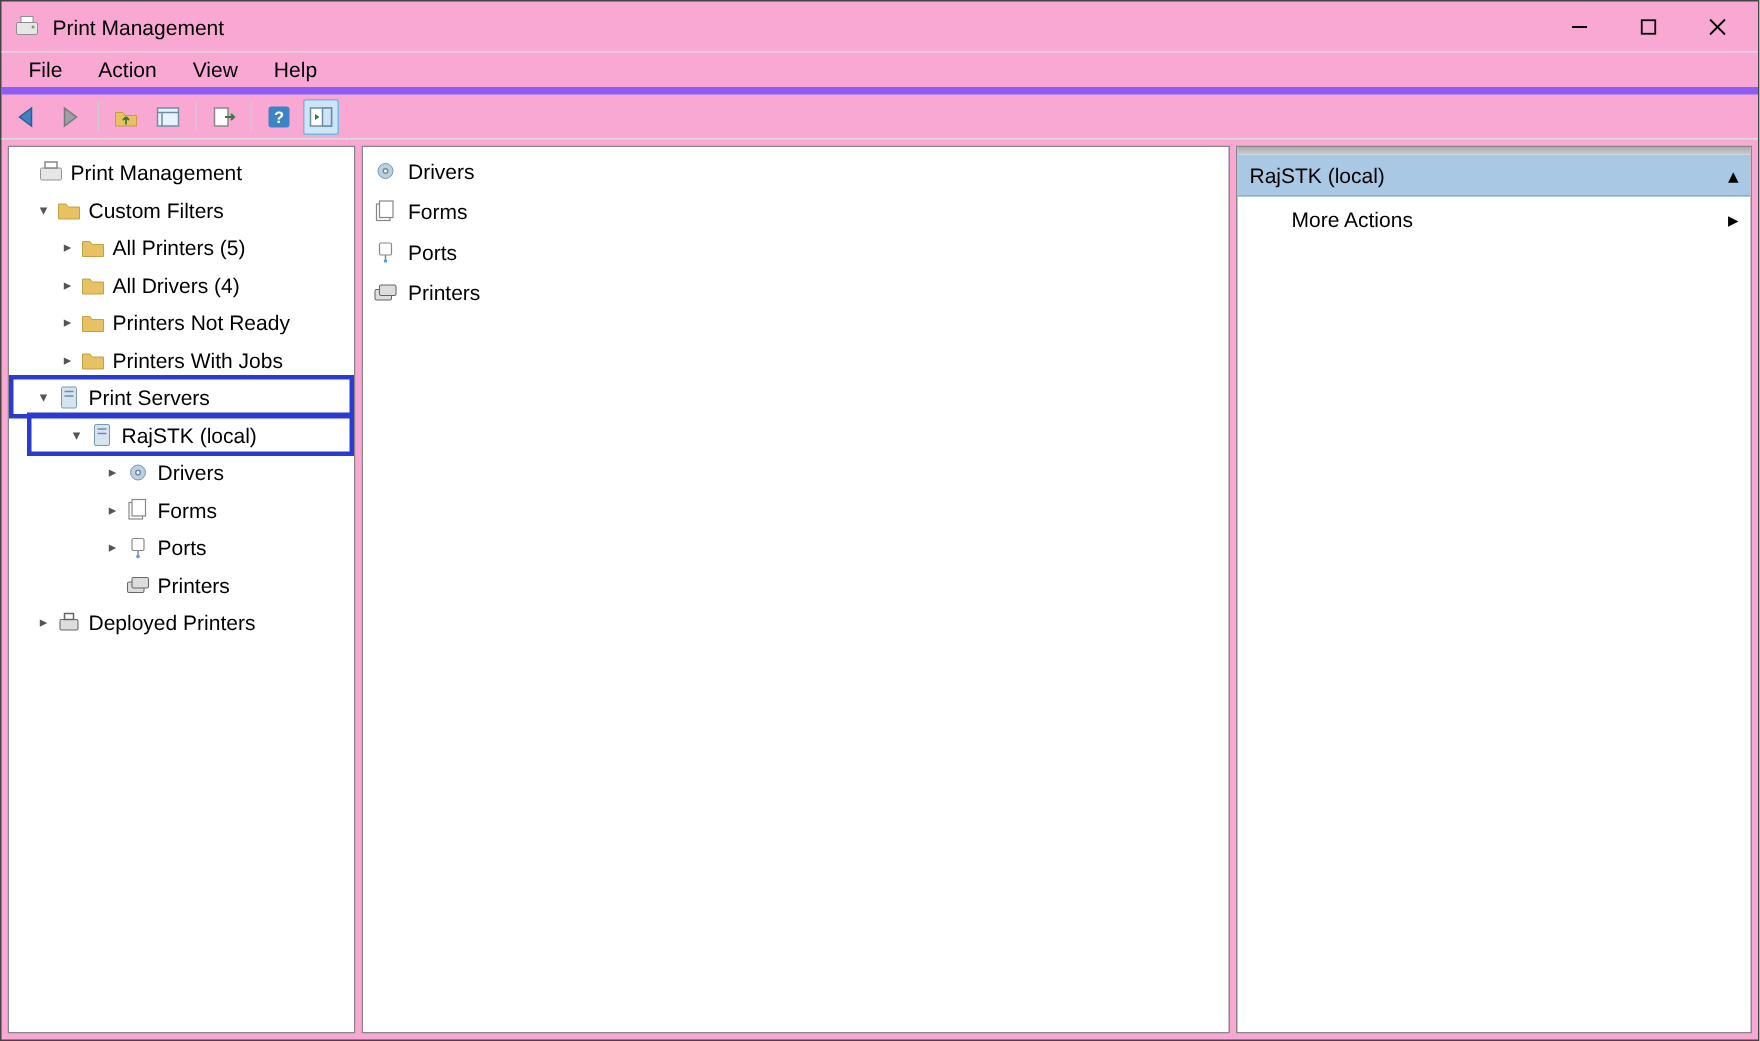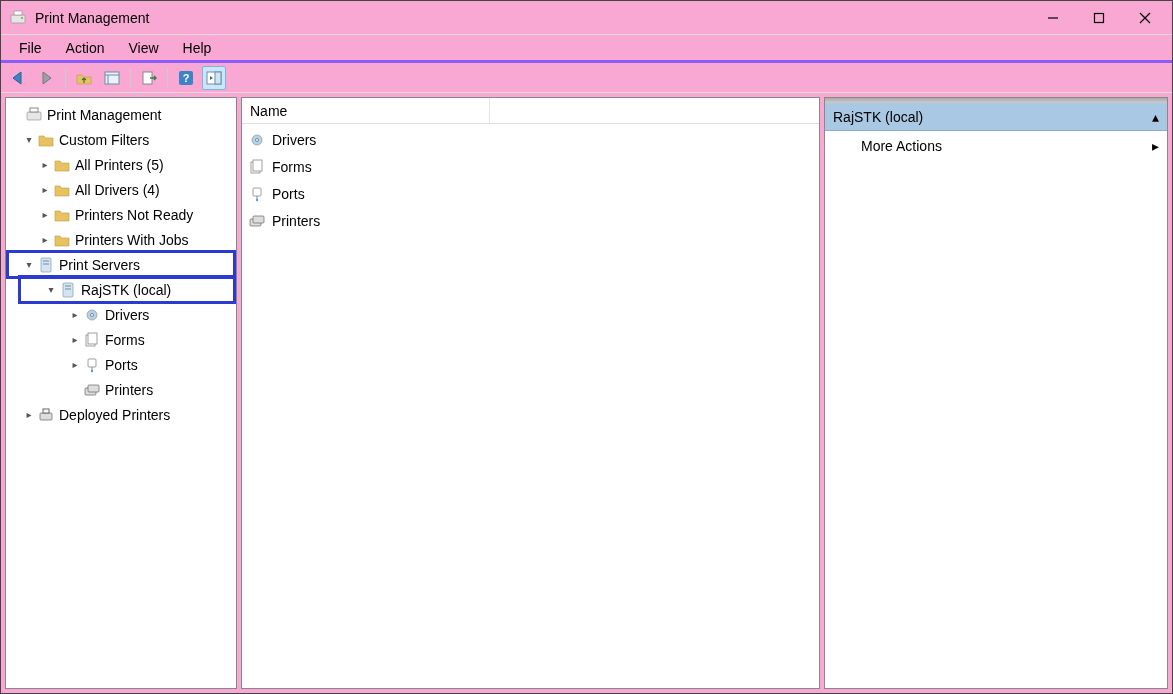--- a/index.html
+++ b/index.html
@@ -8,21 +8,21 @@
 
 
 .titlebar { height: 34px; display: flex; align-items: center; padding: 0 4px 0 8px; border-bottom: 1px solid #ddd; }
 .titlebar .app-icon { width: 18px; height: 18px; margin-right: 8px; display: inline-flex; align-items: center; justify-content: center; }
 .titlebar .title { font-size: 14px; color: #000; flex: 1; }
 .win-controls { display: flex; gap: 0; }
 .win-btn { width: 46px; height: 30px; display: flex; align-items: center; justify-content: center; color: #000; cursor: default; }
 .win-btn svg { stroke: #000; }
 
 
-.menubar { height: 28px; display: flex; align-items: center; padding: 0 6px; border-bottom: 3px solid #8b5cf6; }
+.menubar { height: 28px; display: flex; padding: 0 6px; border-bottom: 5px solid #8b5cf6; }
 .menubar .menu-item { padding: 3px 12px; font-size: 14px; color: #000; cursor: default; }
 
 
 .toolbar { height: 30px; display: flex; align-items: center; padding: 2px 6px; gap: 4px; border-bottom: 1px solid #ddd; }
 .toolbar .tb-btn { width: 24px; height: 24px; display: flex; align-items: center; justify-content: center; cursor: default; border-radius: 2px; }
 .toolbar .tb-btn.active { background: #cde6f7; border: 1px solid #7ab5e0; }
 .toolbar .sep { width: 1px; height: 20px; background: #ccc; margin: 0 2px; }
 
 
 .content { flex: 1; display: flex; padding: 4px 4px 4px 4px; gap: 4px; }
@@ -289,23 +289,20 @@
                 <rect x="5" y="2" width="6" height="4" fill="#fff" stroke="#666"></rect>
               </svg>
             </span>
           <span>Deployed Printers</span>
         </div>
 
       </div>
     </div>
 
     <div class="pane list-pane">
-      <div class="list-header">
-        <div class="list-col">Name</div>
-      </div>
       <div class="list-body">
         <div class="list-row">
           <span class="node-icon">
               <svg width="16" height="16" viewBox="0 0 16 16">
                 <circle class="ico-gear" cx="8" cy="8" r="5"></circle>
                 <circle cx="8" cy="8" r="1.5" fill="#fff" stroke="#6b8ea8"></circle>
               </svg>
             </span>
           <span>Drivers</span>
         </div>

